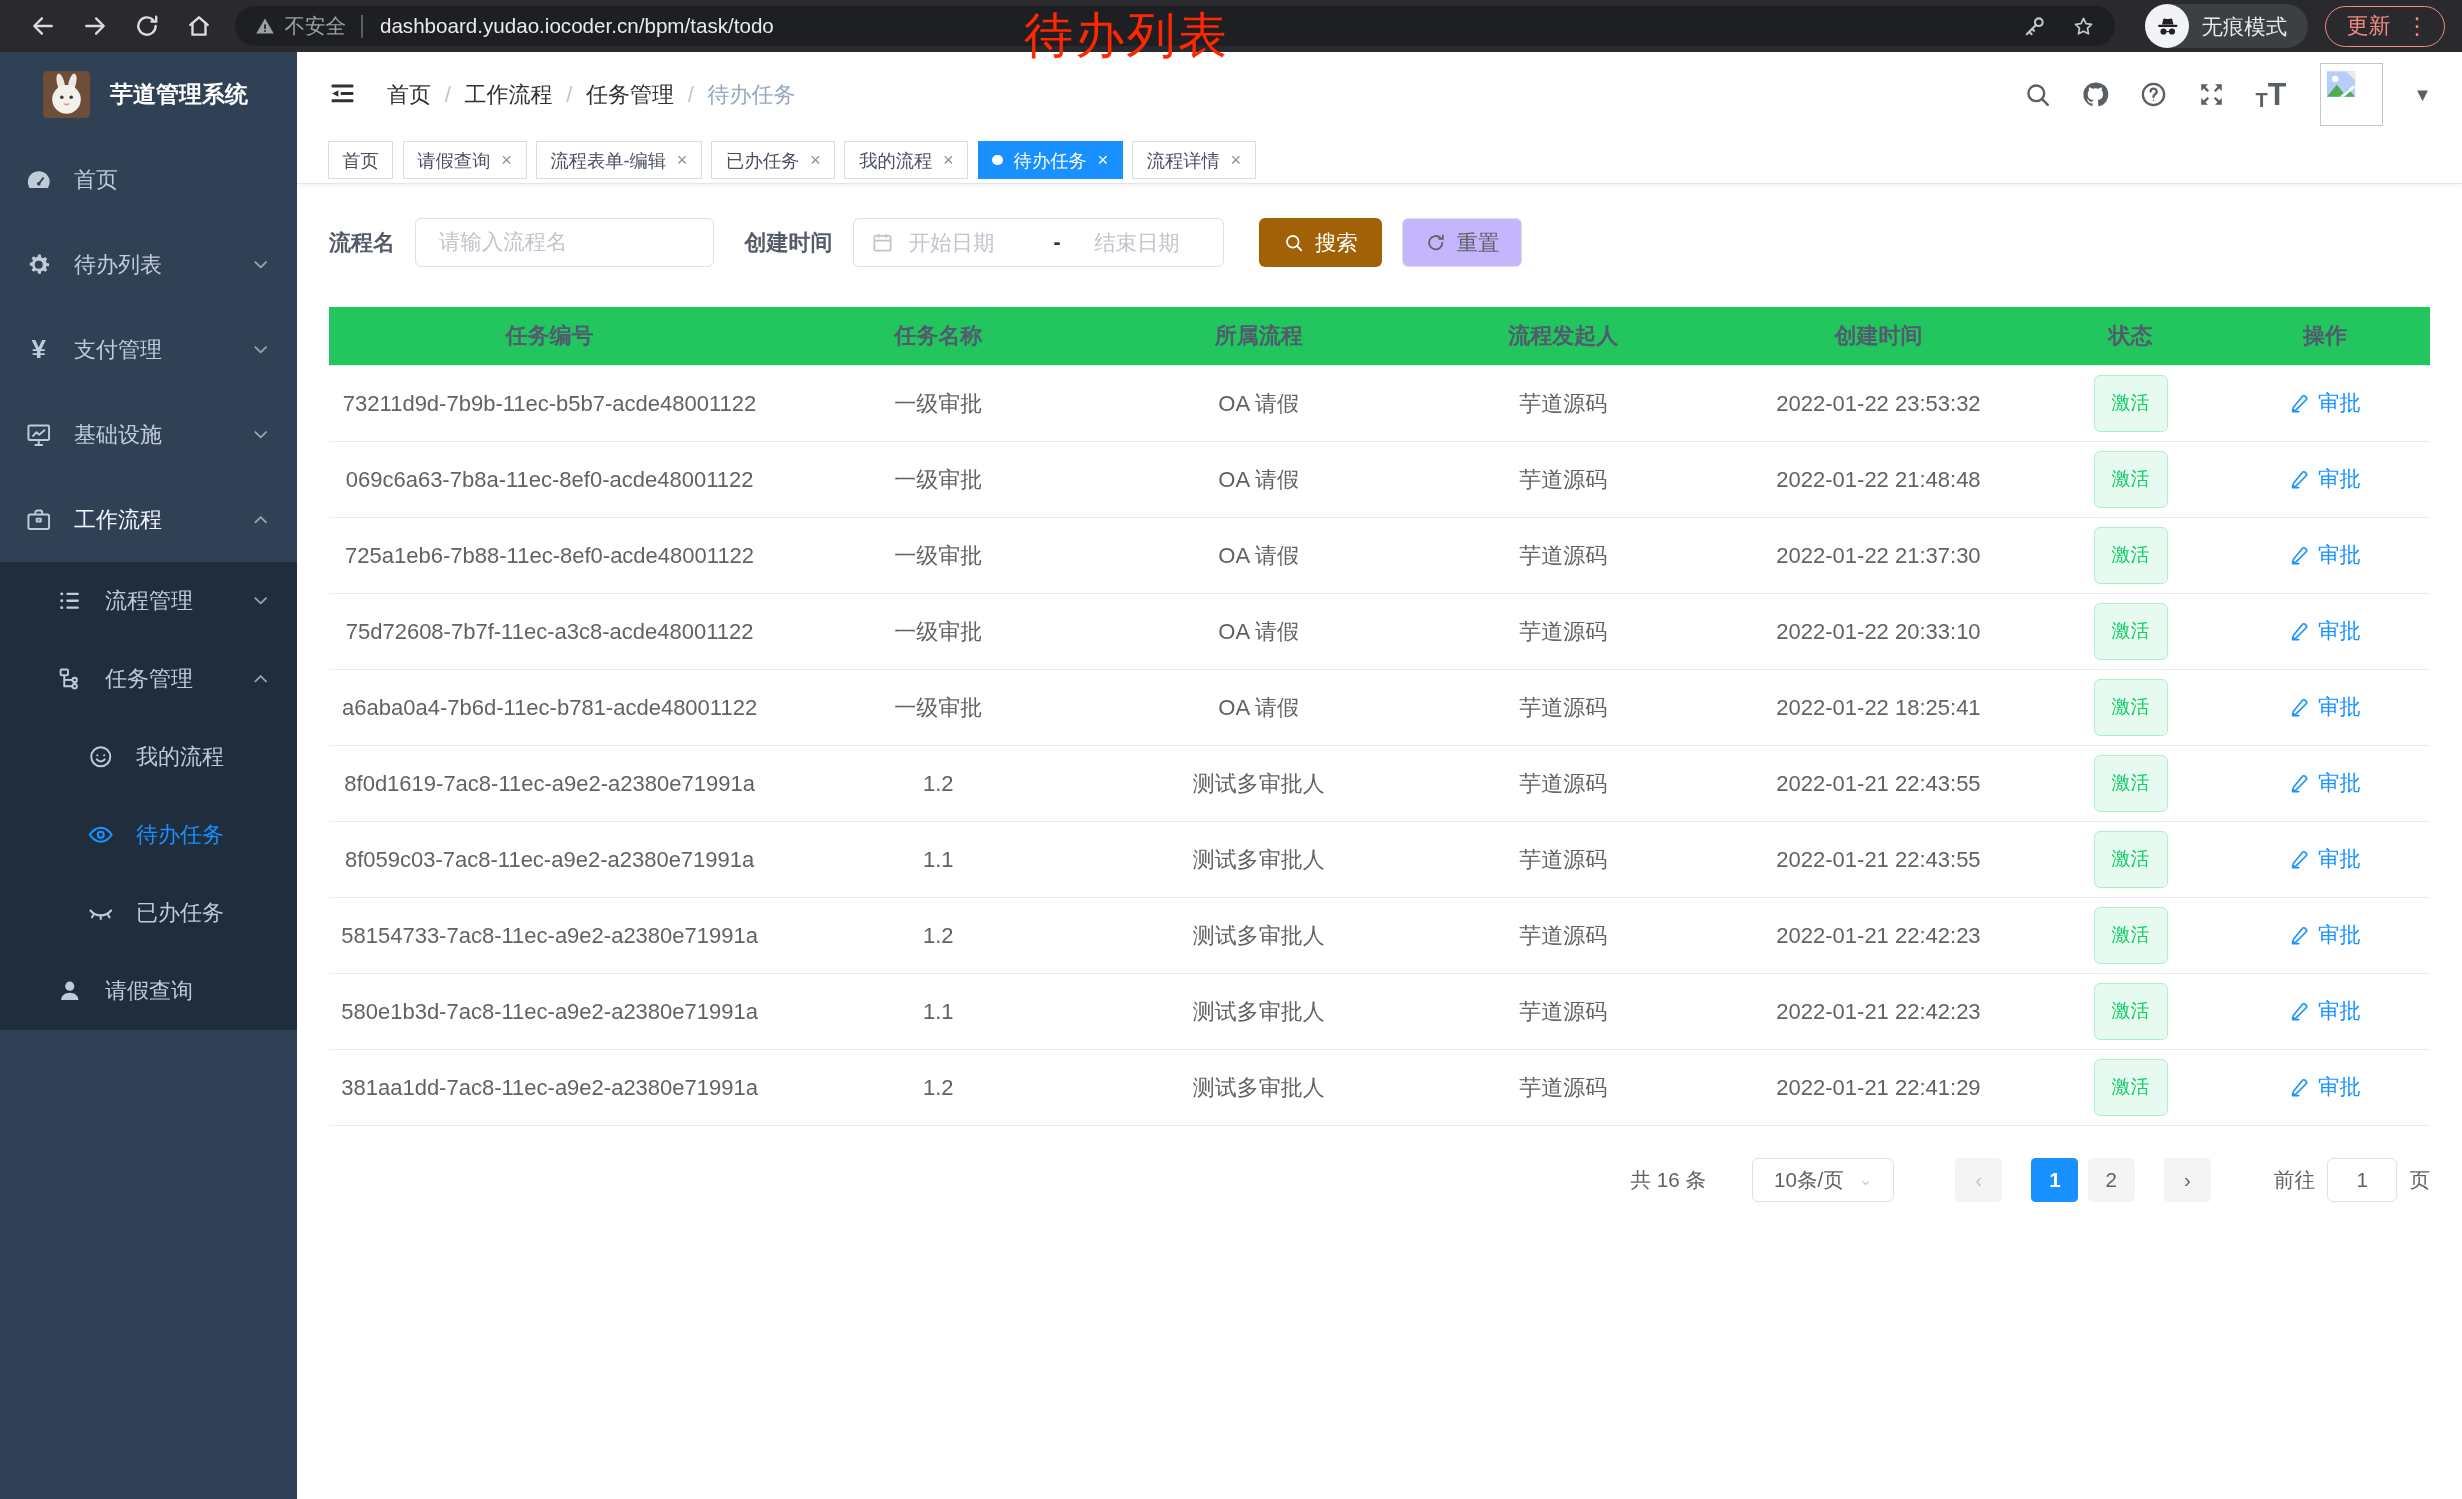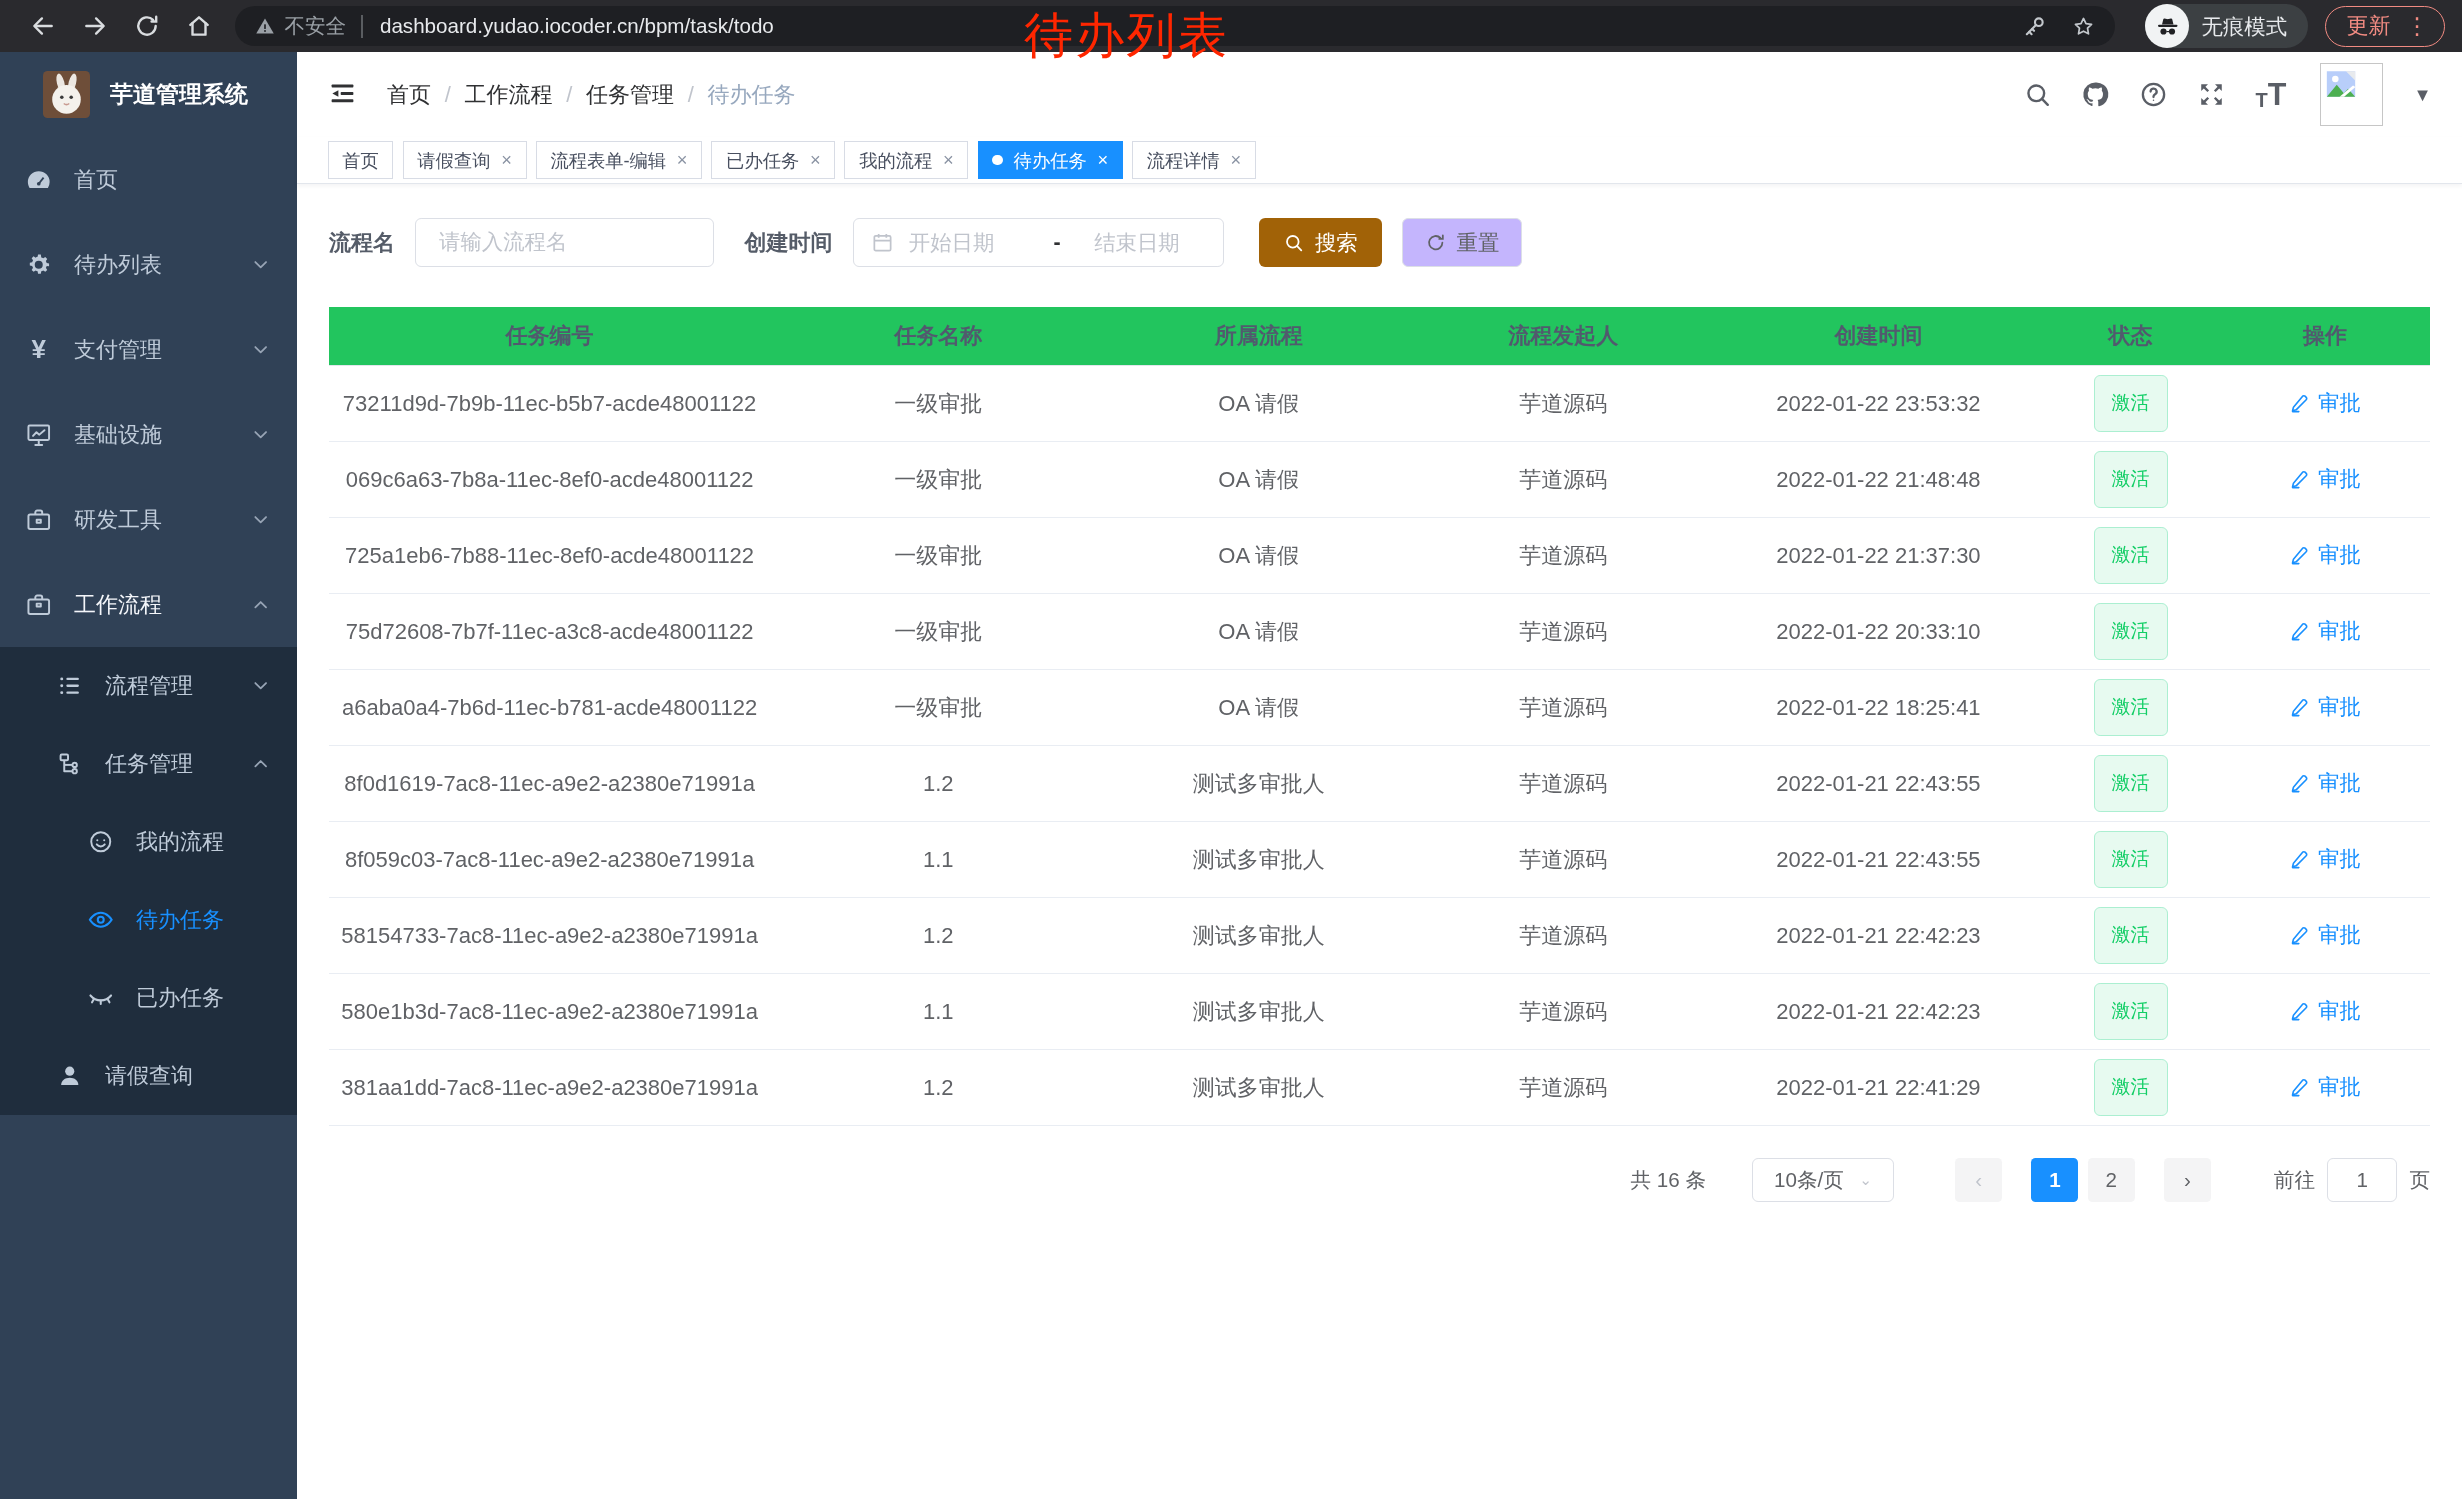--- a/index.html
+++ b/index.html
@@ -273,35 +273,20 @@
                 <path d="M9 21h6M12 16.5V21"></path>
               </svg>
             </span>
             <span class="mi-label">基础设施</span>
             <span class="mi-arrow">
               <svg viewBox="0 0 24 24" fill="none" stroke="currentColor" stroke-width="2" stroke-linecap="round" stroke-linejoin="round">
                 <path d="M6 9l6 6 6-6"></path>
               </svg>
             </span>
           </div>
-          <div class="menu-item">
-            <span class="mi-icon">
-              <svg viewBox="0 0 24 24" fill="none" stroke="currentColor" stroke-width="1.7" stroke-linejoin="round">
-                <rect x="3" y="7.5" width="18" height="12.5" rx="1.5"></rect>
-                <path d="M9 7.5V5.6A1.6 1.6 0 0110.6 4h2.8A1.6 1.6 0 0115 5.6v1.9"></path>
-                <path d="M10.2 12h3.6v2.6h-3.6z"></path>
-              </svg>
-            </span>
-            <span class="mi-label">研发工具</span>
-            <span class="mi-arrow">
-              <svg viewBox="0 0 24 24" fill="none" stroke="currentColor" stroke-width="2" stroke-linecap="round" stroke-linejoin="round">
-                <path d="M6 9l6 6 6-6"></path>
-              </svg>
-            </span>
-          </div>
           <div class="menu-item parent-active">
             <span class="mi-icon">
               <svg viewBox="0 0 24 24" fill="none" stroke="currentColor" stroke-width="1.7" stroke-linejoin="round">
                 <rect x="3" y="7.5" width="18" height="12.5" rx="1.5"></rect>
                 <path d="M9 7.5V5.6A1.6 1.6 0 0110.6 4h2.8A1.6 1.6 0 0115 5.6v1.9"></path>
                 <path d="M10.2 11h3.6v2.6h-3.6z"></path>
               </svg>
             </span>
             <span class="mi-label">工作流程</span>
             <span class="mi-arrow">

